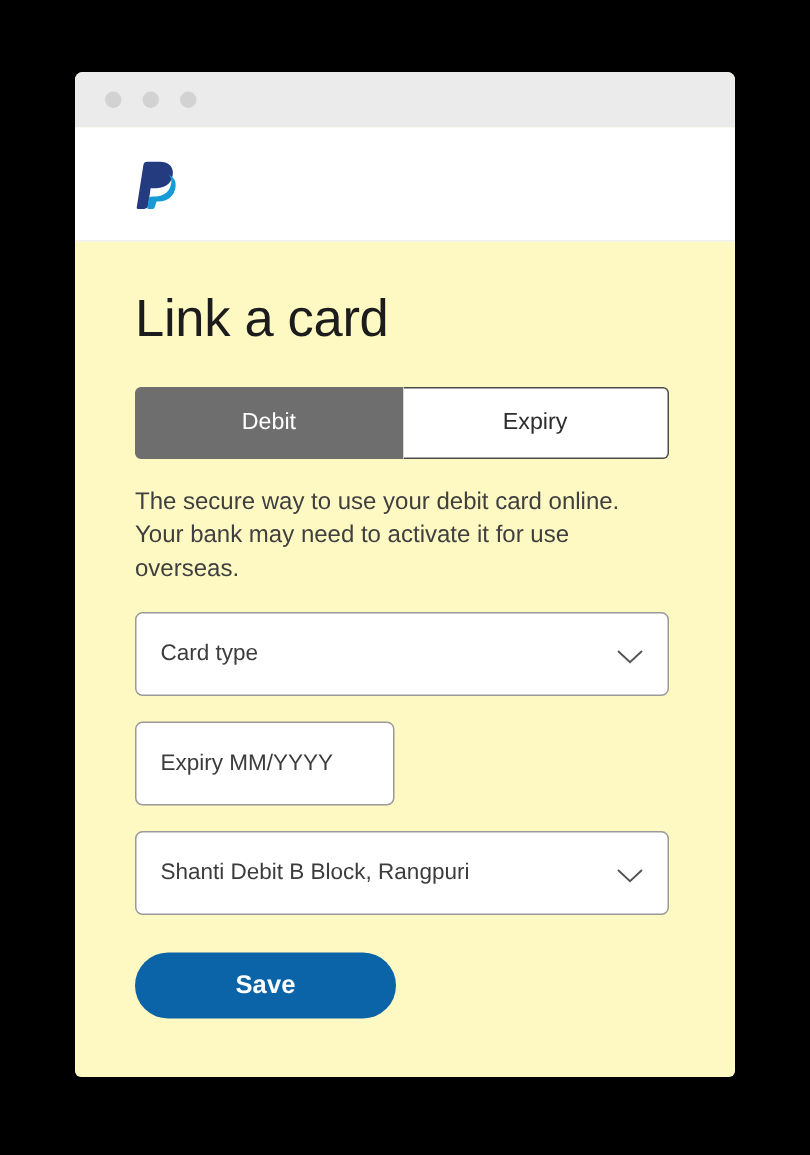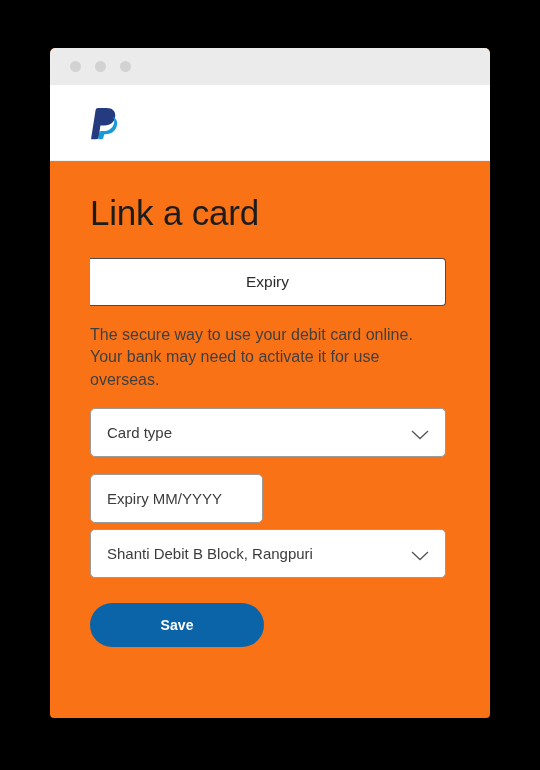--- a/index.html
+++ b/index.html
@@ -15,21 +15,21 @@
     -webkit-font-smoothing: antialiased;
   }
 
   
   .window {
     position: absolute;
     left: 50px;
     top: 48px;
     width: 440px;
     height: 670px;
-    background: #f97316;
+    background: #fef9c3;
     border-radius: 5px 5px 4px 4px;
     overflow: hidden;
     box-shadow: 0 2px 14px rgba(0,0,0,0.35);
   }
 
   .titlebar {
     height: 37px;
     background: #ebebeb;
     border-radius: 5px 5px 0 0;
     display: flex;
@@ -108,21 +108,21 @@
     line-height: 1.42;
     color: #3f3f3f;
     width: 352px;
     margin: 0 0 16px 0;
   }
 
   
   .field {
     position: relative;
     width: 356px;
-    height: 49px;
+    height: 56px;
     border: 1px solid #9a9a9a;
     border-radius: 5px;
     background: #ffffff;
     box-sizing: border-box;
     display: flex;
     align-items: center;
     margin-bottom: 17px;
   }
   .field .ftext {
     font-size: 15px;
@@ -135,37 +135,37 @@
     right: 16px;
     top: 50%;
     transform: translateY(-50%);
     width: 18px;
     height: 11px;
   }
   .row {
     display: flex;
     width: 356px;
     gap: 10px;
-    margin-bottom: 6px;
+    margin-bottom: 17px;
   }
   .row .field {
     width: 173px;
     margin-bottom: 0;
   }
 
   
   .save-btn {
     width: 174px;
     height: 44px;
     background: #0c64a8;
     color: #ffffff;
     border: none;
     border-radius: 24px;
     font-family: "Liberation Sans", sans-serif;
-    font-size: 14px;
+    font-size: 17px;
     font-weight: bold;
     cursor: pointer;
     margin-top: 8px;
     letter-spacing: 0.1px;
   }
 </style>
 </head>
 <body>
 
 <div class="window">
@@ -183,20 +183,21 @@
         <path d="M10.9 31.3H8.2c-.4 0-.7-.4-.6-.8l.8-5.2c.2-1 1-1.7 2-1.7h2.1c5.5 0 9.6-3.4 10.1-8.8.2-2-.4-3.7-1.6-4.8 3 1.1 4.7 3.6 4.3 7.2-.6 5.8-4.8 9.4-10.9 9.4h-1.1l-.9 3c-.2 1-.7 1.7-1.5 1.7z" fill="#179bd7"></path>
       </svg>
     </span>
   </div>
 
   <div class="content">
 
     <h1 class="page-title">Link a card</h1>
 
     <div class="tabs">
+      <div class="tab active">Debit</div>
       <div class="tab inactive">Expiry</div>
     </div>
 
     <p class="helper-text">The secure way to use your debit card online. Your bank may need to activate it for use overseas.</p>
 
     
     <div class="field">
       <span class="ftext">Card type</span>
       <span class="chev">
         <svg viewBox="0 0 18 11" xmlns="http://www.w3.org/2000/svg">

